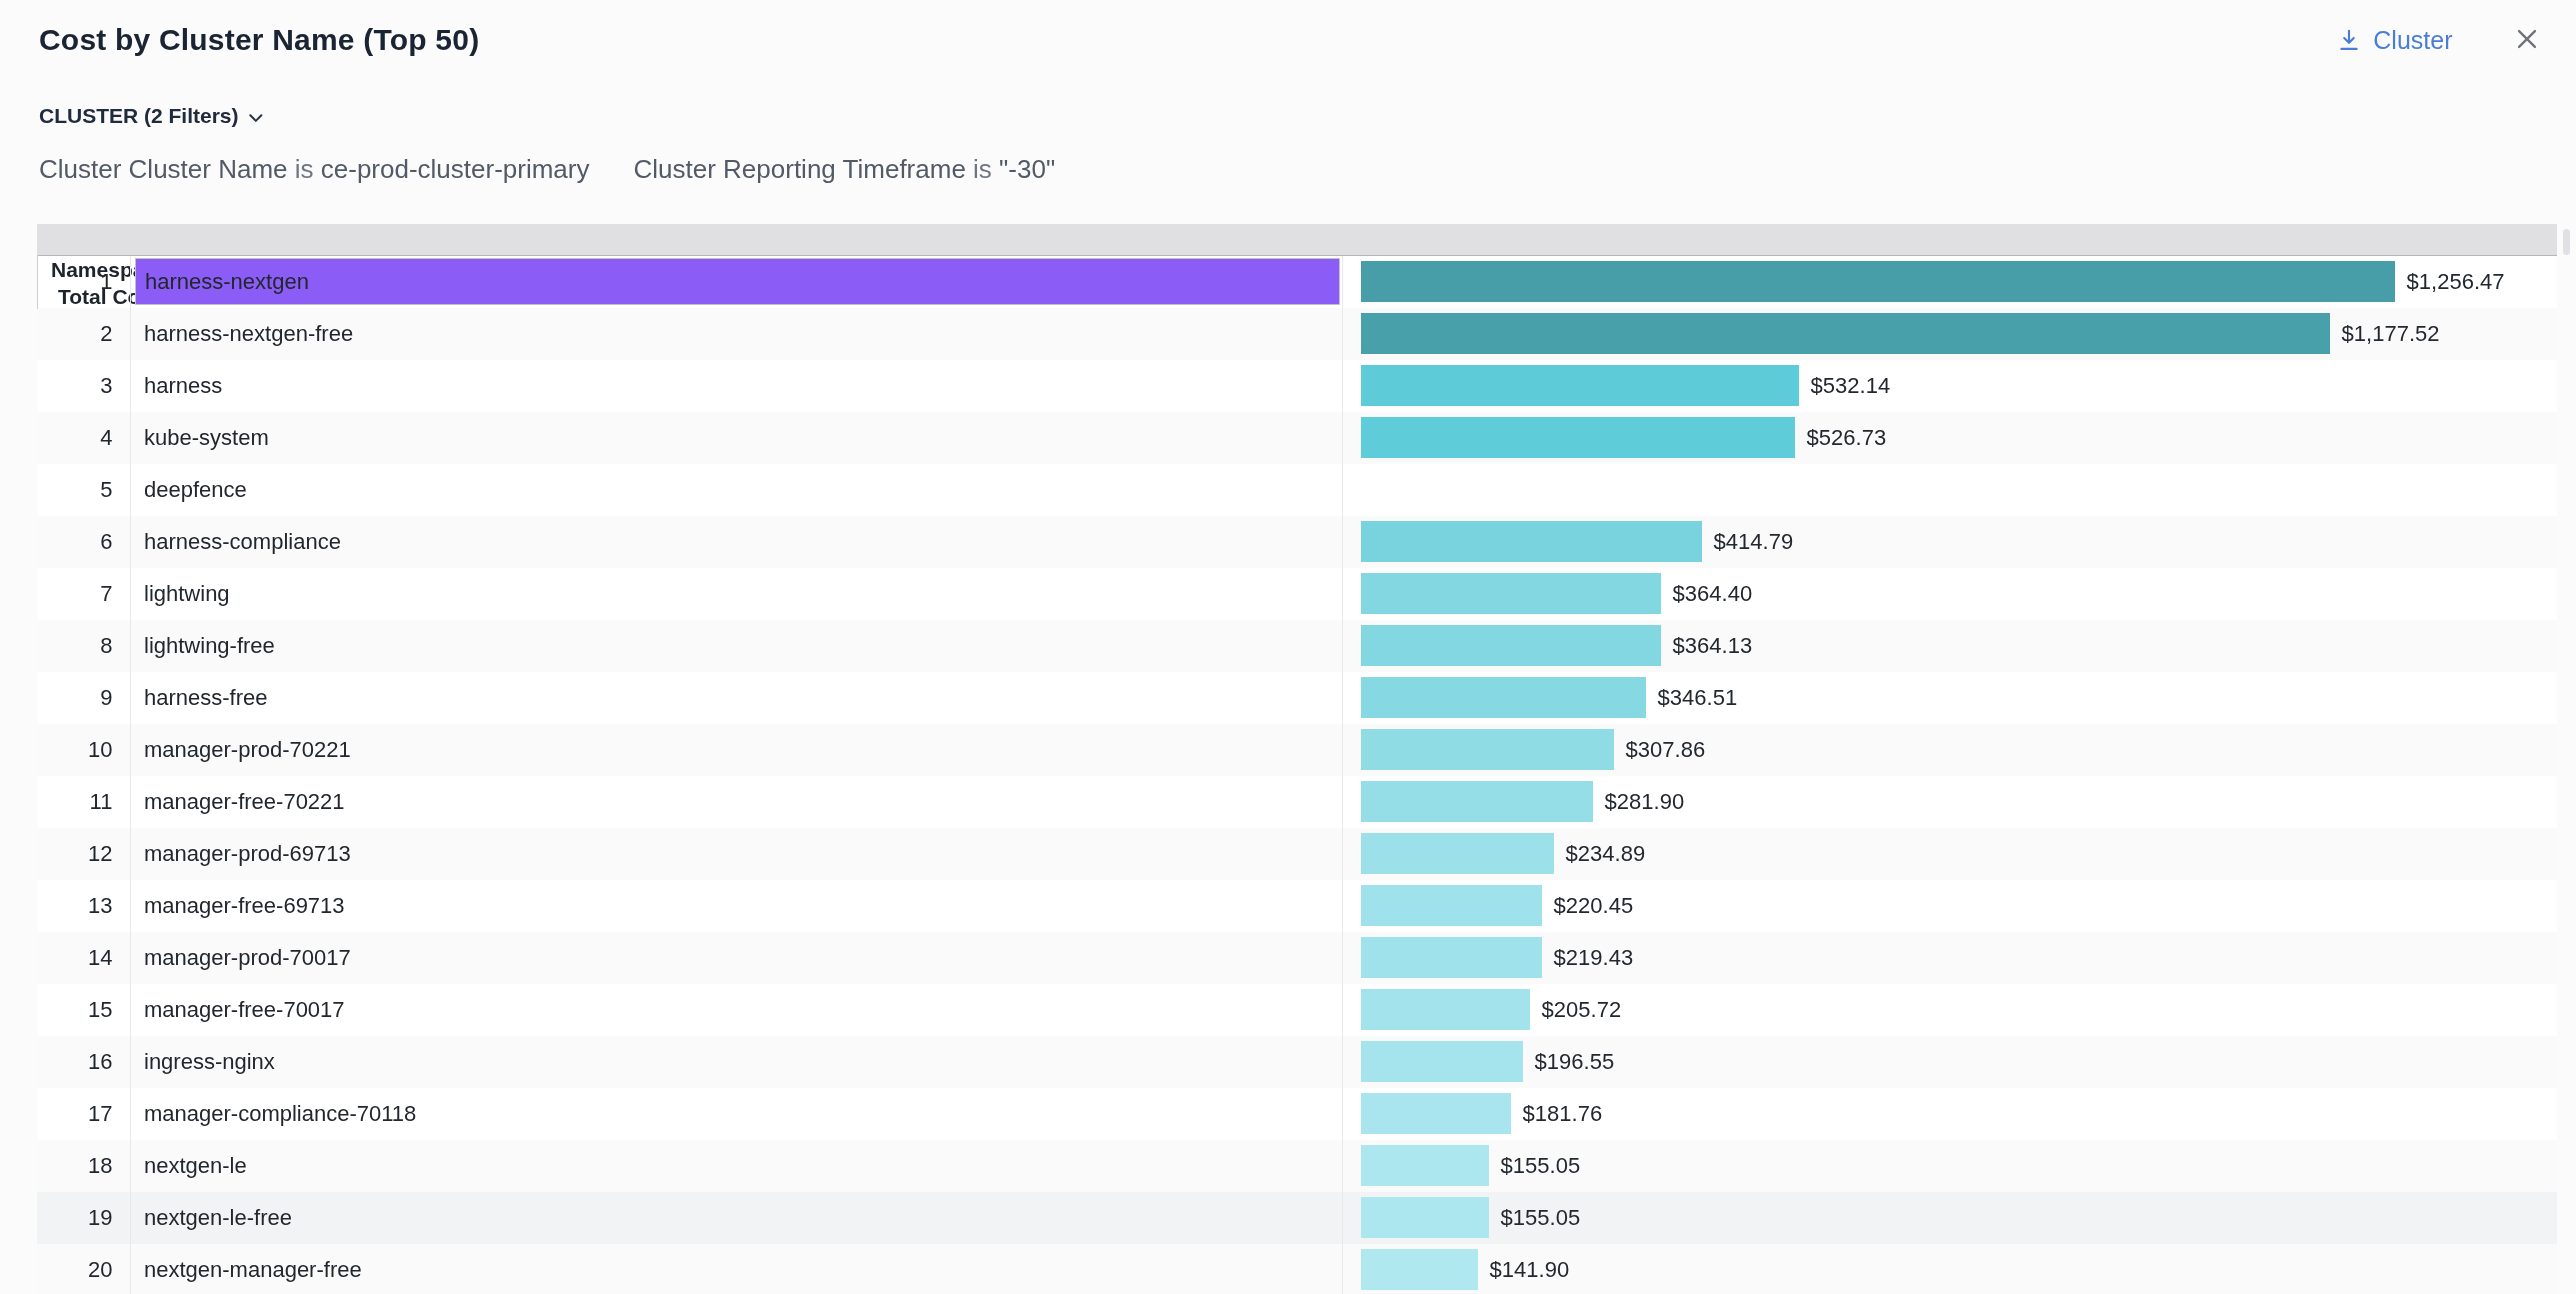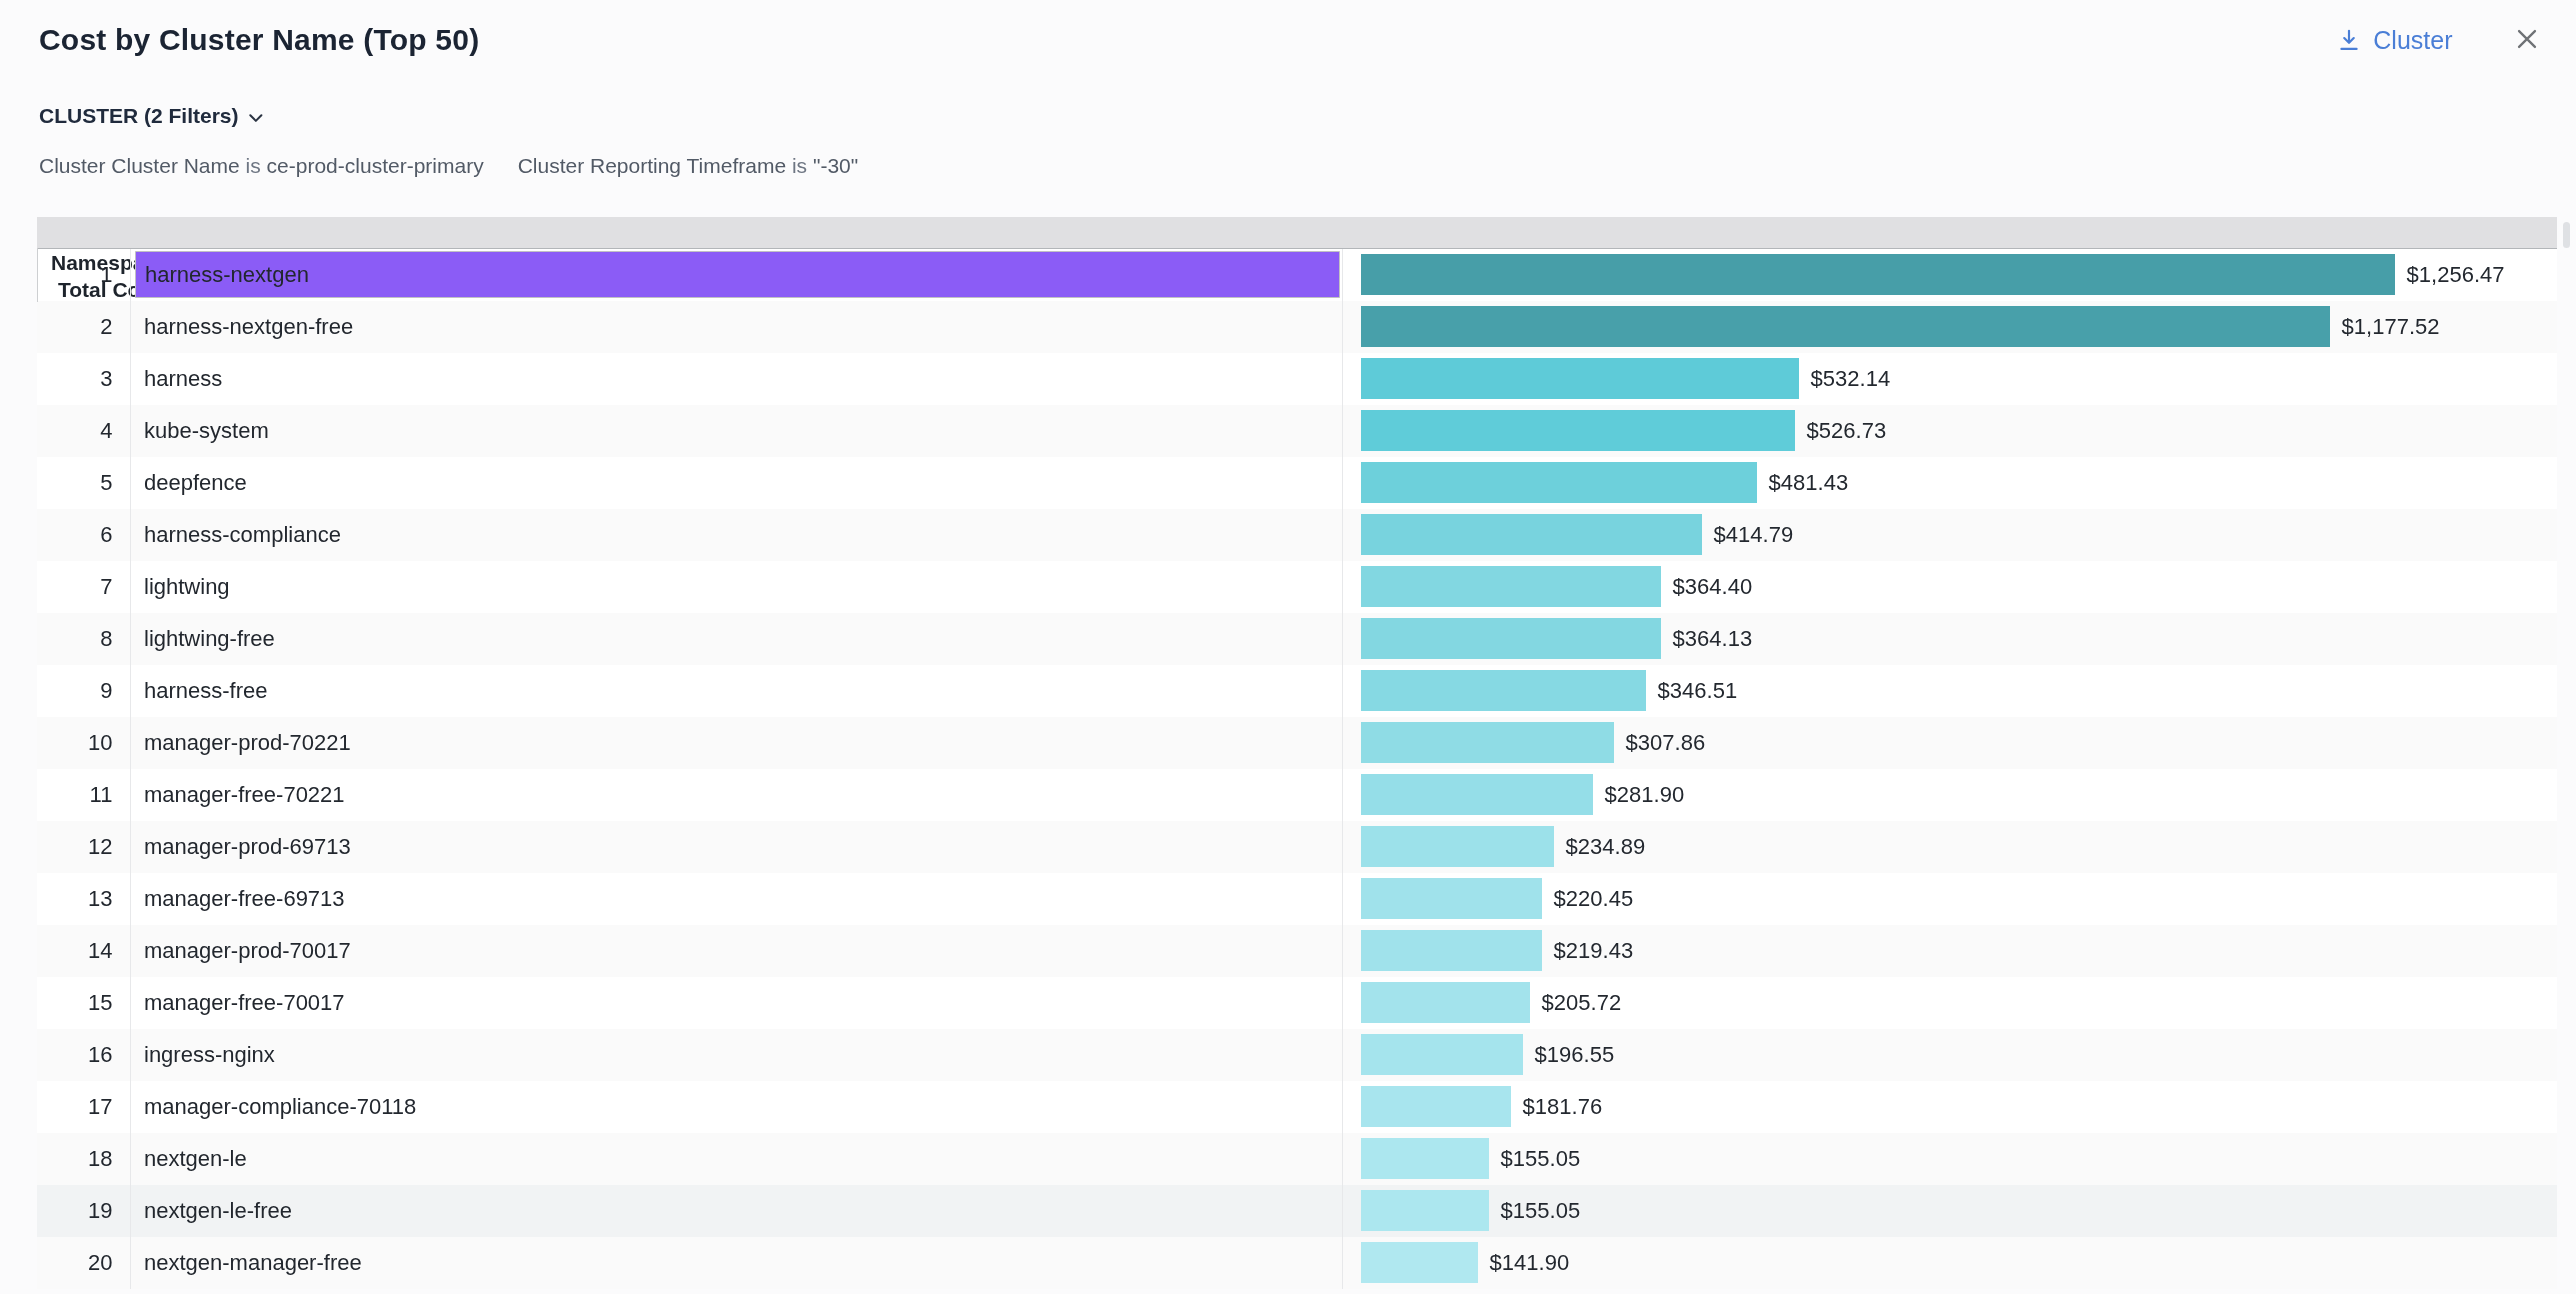--- a/index.html
+++ b/index.html
@@ -16,21 +16,21 @@
   
   .dlg-header { display: flex; align-items: center; padding: 22px 33px 0 39px; }
   .title { font-size: 30px; font-weight: 700; color: #1b2433; margin: 0; line-height: 1.2; letter-spacing: 0.2px; }
   .spacer { flex: 1; }
   .download-btn { display: flex; align-items: center; gap: 11px; color: #4a7ed6; font-size: 25px; font-weight: 500; cursor: pointer; }
   .download-btn svg { display: block; }
   .close-btn { margin-left: 59px; width: 31.5px; height: 31.5px; display: flex; align-items: center; justify-content: center; cursor: pointer; }
 
   
   .filters-toggle { display: flex; align-items: center; gap: 9.3px; margin: 46px 0 0 39px; font-size: 21px; font-weight: 700; color: #202b3d; width: max-content; cursor: pointer; }
-  .filter-list { display: flex; gap: 34px; margin: 26px 8px 0 39px; font-size: 21px; }
+  .filter-list { display: flex; gap: 44px; margin: 26px 8px 0 39px; font-size: 26px; }
   .filter-item { color: #525a66; white-space: nowrap; }
   .filter-item .op { color: #6e7683; }
 
   
   .table { position: relative; margin: 39px 0 0 37px; width: 2520px; }
   .thead { display: flex; height: 31.5px; background: #e0e0e2; border-bottom: 1.9px solid #b3b6b9; font-weight: 700; font-size: 21px; color: #1e242c; flex-direction: column; }
   .c-num { width: 94px; flex: none; }
   .c-ns { width: 1212px; flex: none; }
   .c-cost { flex: 1; min-width: 0; }
   .thead .cell { display: flex; align-items: center; height: 100%; }
@@ -146,24 +146,20 @@
           <div class="cell c-cost">
             <div class="bar" style="width: 434px; background: rgb(95, 204, 217);"></div>
             <span class="bar-label">$526.73</span>
           </div>
         </div>
         <div class="trow">
           <div class="cell c-num">5</div>
           <div class="cell c-ns">
             <div class="ns-text">deepfence</div>
           </div>
-          <div class="cell c-cost">
-            <div class="bar" style="width: 396px; background: rgb(109, 208, 219);"></div>
-            <span class="bar-label">$481.43</span>
-          </div>
         </div>
         <div class="trow alt">
           <div class="cell c-num">6</div>
           <div class="cell c-ns">
             <div class="ns-text">harness-compliance</div>
           </div>
           <div class="cell c-cost">
             <div class="bar" style="width: 341px; background: rgb(120, 211, 222);"></div>
             <span class="bar-label">$414.79</span>
           </div>

